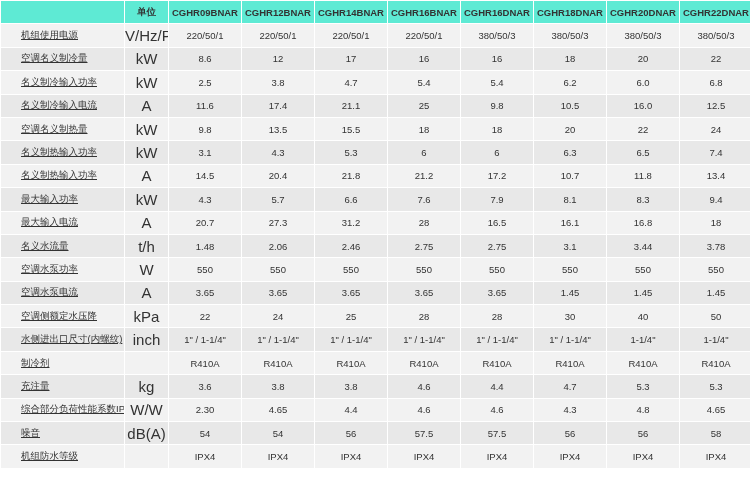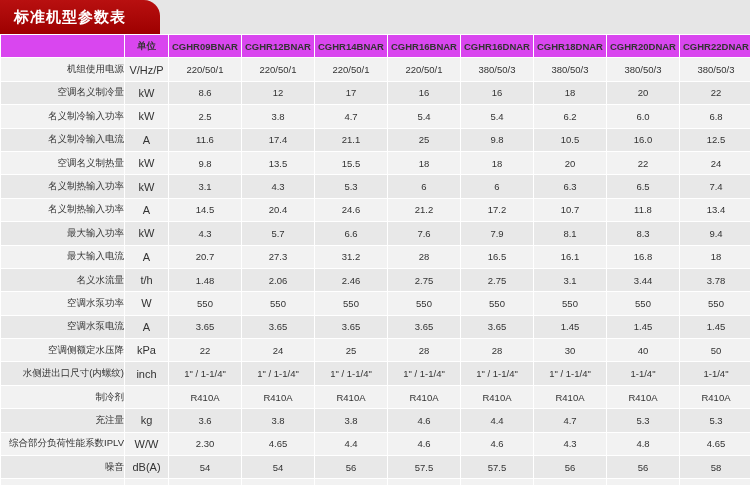--- a/index.html
+++ b/index.html
@@ -58,37 +58,35 @@
     padding:0;
     height:22.4px;
     text-align:center;
     vertical-align:middle;
     font-weight:normal;
     overflow:hidden;
     white-space:nowrap;
   }
   tr.odd td{background:#f2f2f2;}
   tr.even td{background:#e8e8e8;}
-  tr.head th{background:#d946ef;font-weight:bold;font-size:9.5px;color:#333;}
+  tr.head th{background:#5eead4;font-weight:bold;font-size:9.5px;color:#333;}
   td.name,th.name{
-    text-align:right;
-    padding-left:8px;
+    text-align:left;
+    padding-left:20px;
     font-size:9.5px;
-  }
-  td.unit,th.unit{font-size:11px;}
+    text-decoration:underline;
+  }
+  td.unit,th.unit{font-size:15px;}
   .val{font-size:9.5px;}
 </style>
 </head>
 <body>
 
 <div class="page">
 
-  <div class="banner">
-    <div class="banner-tab">标准机型参数表</div>
-  </div>
 
   <table>
     <colgroup>
       <col class="c-name">
       <col class="c-unit">
       <col class="c-model">
         <col class="c-model">
         <col class="c-model">
       <col class="c-model">
         <col class="c-model">
@@ -182,21 +180,21 @@
           <td class="val">6</td>
           <td class="val">6.3</td>
           <td class="val">6.5</td>
           <td class="val">7.4</td>
         </tr>
         <tr class="odd">
           <td class="name">名义制热输入功率</td>
           <td class="unit">A</td>
           <td class="val">14.5</td>
           <td class="val">20.4</td>
-          <td class="val">24.6</td>
+          <td class="val">21.8</td>
           <td class="val">21.2</td>
           <td class="val">17.2</td>
           <td class="val">10.7</td>
           <td class="val">11.8</td>
           <td class="val">13.4</td>
         </tr>
         <tr class="even">
           <td class="name">最大输入功率</td>
           <td class="unit">kW</td>
           <td class="val">4.3</td>

